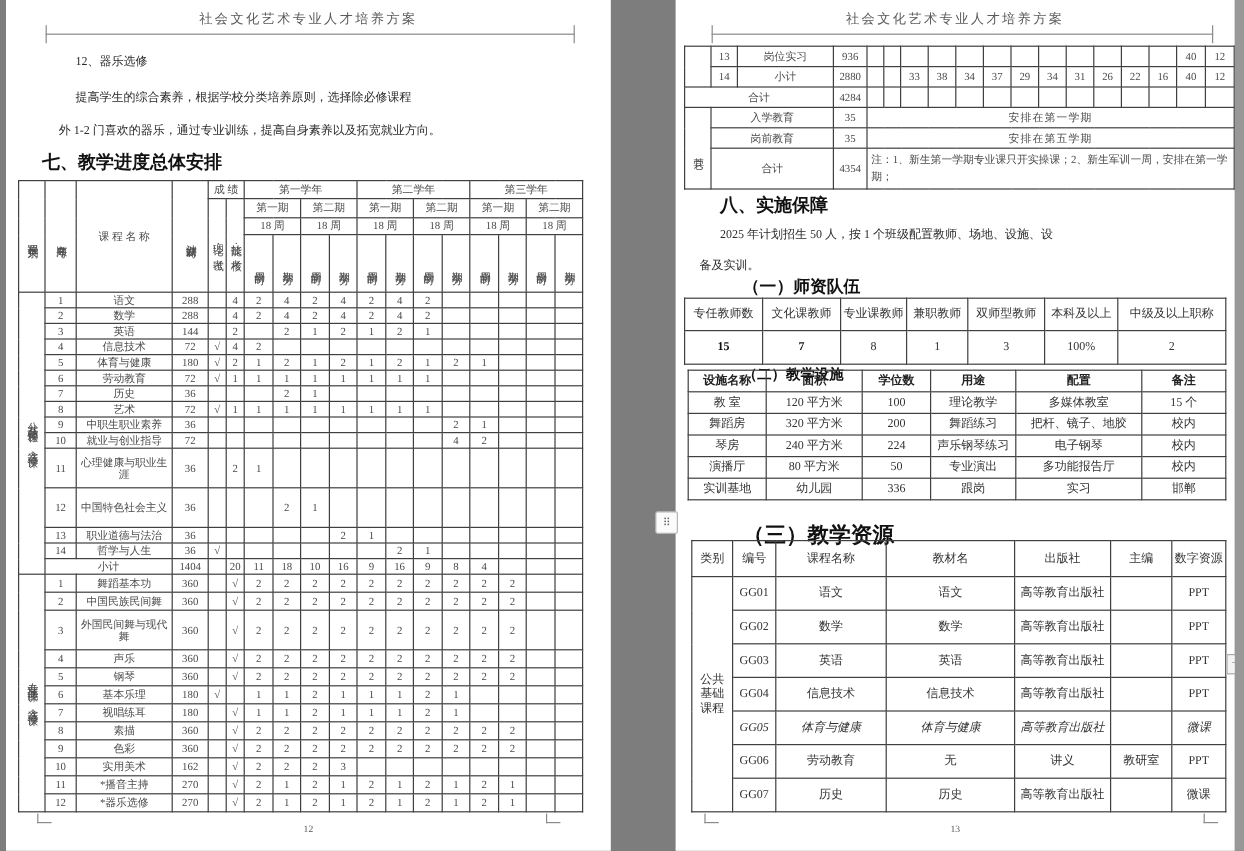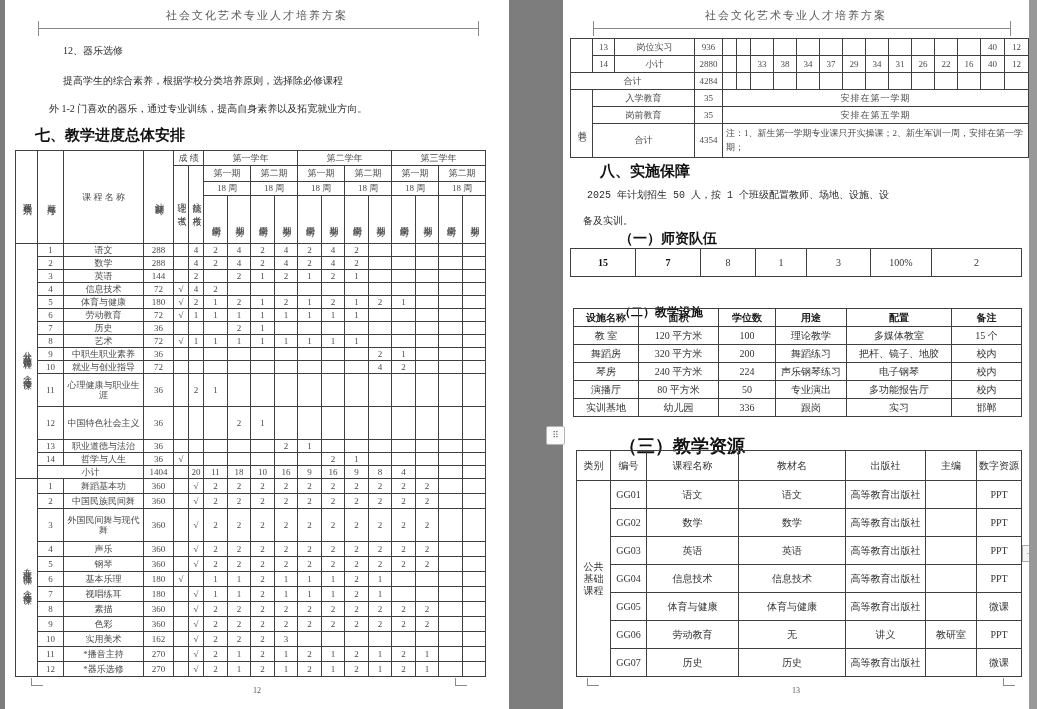--- a/index.html
+++ b/index.html
@@ -744,35 +744,44 @@
       </tr>
       <tr style="height:34px;">
         <td colspan="2">合计</td>
         <td>4354</td>
         <td colspan="14" class="note-cell">注：1、新生第一学期专业课只开实操课；2、新生军训一周，安排在第一学期；</td>
       </tr>
     </tbody>
   </table>
 
   <div class="tline h-bold" style="top:162px;left:37px;">八、实施保障</div>
-  <div class="tline" style="top:188px;left:24px;font-family:Liberation Mono, monospace;">2025 年计划招生 50 人，按 1 个班级配置教师、场地、设施、设</div>
+  <div class="tline" style="top:188px;left:37px;">2025 年计划招生 50 人，按 1 个班级配置教师、场地、设施、设</div>
   <div class="tline" style="top:214px;left:20px;">备及实训。</div>
   <div class="tline h-bold" style="top:230px;left:56px;font-size:14px;">（一）师资队伍</div>
 
   <table class="simple" id="teachers-table" style="left:7px;top:248px;width:451px;">
     <colgroup>
       <col style="width:65px">
         <col style="width:65px">
         <col style="width:55px">
         <col style="width:51px">
       <col style="width:64px">
         <col style="width:61px">
         <col style="width:90px">
     </colgroup>
     <tbody>
+      <tr style="height:27px;font-weight:bold;">
+          <th>专任教师数</th>
+          <th>文化课教师</th>
+          <th>专业课教师</th>
+          <th>兼职教师</th>
+          <th>双师型教师</th>
+          <th>本科及以上</th>
+          <th>中级及以上职称</th>
+        </tr>
       <tr style="height:28px;" class="vals">
           <td>15</td>
           <td>7</td>
           <td>8</td>
           <td>1</td>
           <td>3</td>
           <td>100%</td>
           <td>2</td>
         </tr>
     </tbody>
@@ -889,21 +898,21 @@
           <td>PPT</td>
         </tr>
       <tr style="height:28px;">
           <td>GG04</td>
           <td>信息技术</td>
           <td>信息技术</td>
           <td>高等教育出版社</td>
           <td></td>
           <td>PPT</td>
         </tr>
-      <tr style="height:28px;">
+      <tr style="height:28px;font-style:italic;">
           <td>GG05</td>
           <td>体育与健康</td>
           <td>体育与健康</td>
           <td>高等教育出版社</td>
           <td></td>
           <td>微课</td>
         </tr>
       <tr style="height:28px;">
           <td>GG06</td>
           <td>劳动教育</td>

